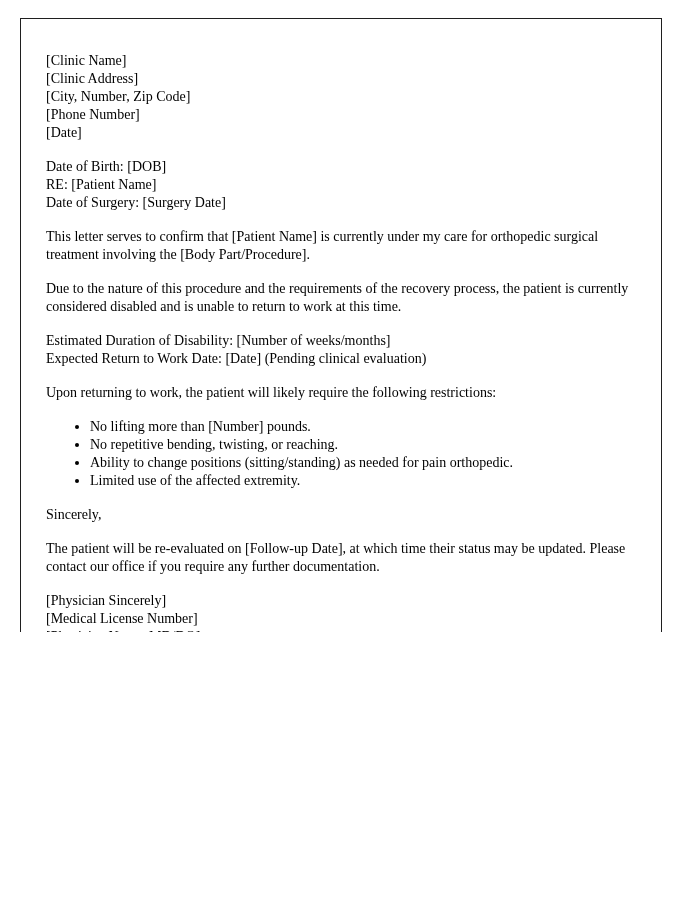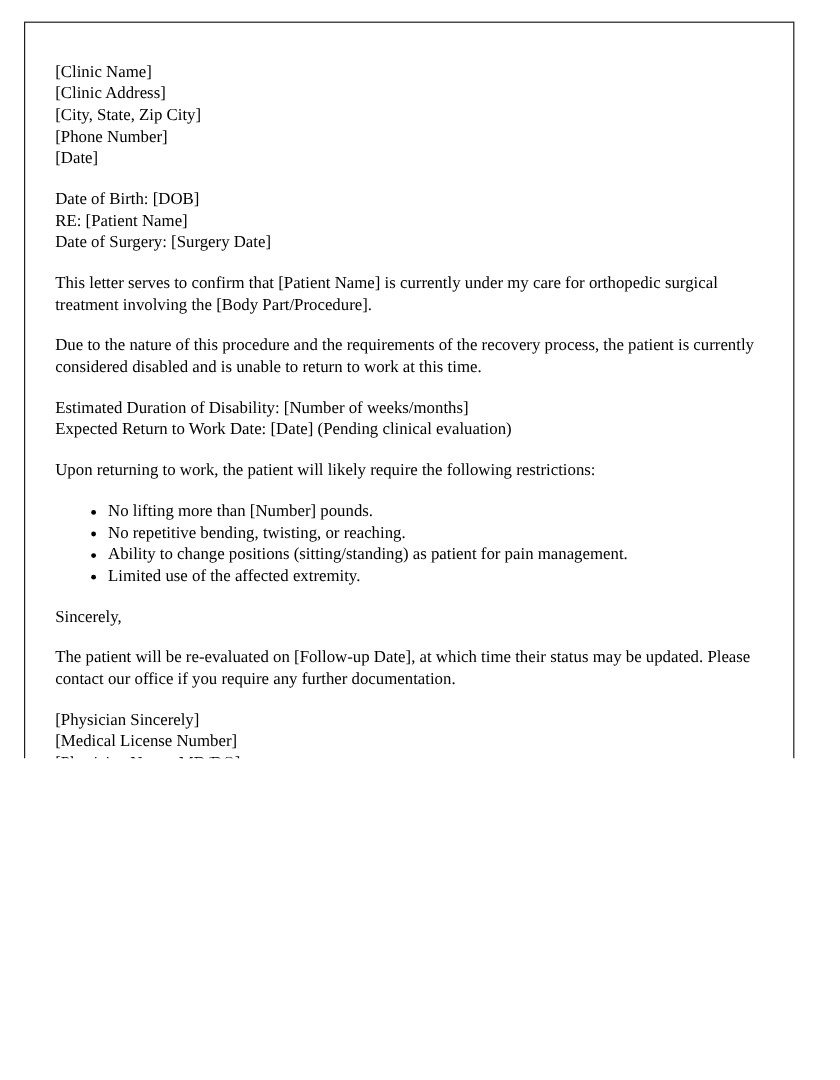--- a/index.html
+++ b/index.html
@@ -50,21 +50,21 @@
 </style>
 </head>
 <body>
 
 <div class="page">
   <div class="letter">
 
     <div class="block">
       <div class="line">[Clinic Name]</div>
       <div class="line">[Clinic Address]</div>
-      <div class="line">[City, State, Zip City]</div>
+      <div class="line">[City, Number, Zip Code]</div>
       <div class="line">[Phone Number]</div>
       <div class="line">[Date]</div>
     </div>
 
     <div class="block">
       <div class="line">Date of Birth: [DOB]</div>
       <div class="line">RE: [Patient Name]</div>
       <div class="line">Date of Surgery: [Surgery Date]</div>
     </div>
 
@@ -76,21 +76,21 @@
     <div class="block">
       <div class="line"><span class="bold-label">Estimated Duration of Disability:</span> <span>[Number of weeks/months]</span></div>
       <div class="line"><span class="bold-label">Expected Return to Work Date:</span> <span>[Date] (Pending clinical evaluation)</span></div>
     </div>
 
     <p class="para">Upon returning to work, the patient will likely require the following restrictions:</p>
 
     <ul class="restrictions">
       <li>No lifting more than [Number] pounds.</li>
       <li>No repetitive bending, twisting, or reaching.</li>
-      <li>Ability to change positions (sitting/standing) as patient for pain management.</li>
+      <li>Ability to change positions (sitting/standing) as needed for pain orthopedic.</li>
       <li>Limited use of the affected extremity.</li>
     </ul>
 
     <p class="para">Sincerely,</p>
 
     <p class="para">The patient will be re-evaluated on [Follow-up Date], at which time their status may be updated. Please contact our office if you require any further documentation.</p>
 
     <div class="block">
       <div class="line">[Physician Sincerely]</div>
       <div class="line">[Medical License Number]</div>

